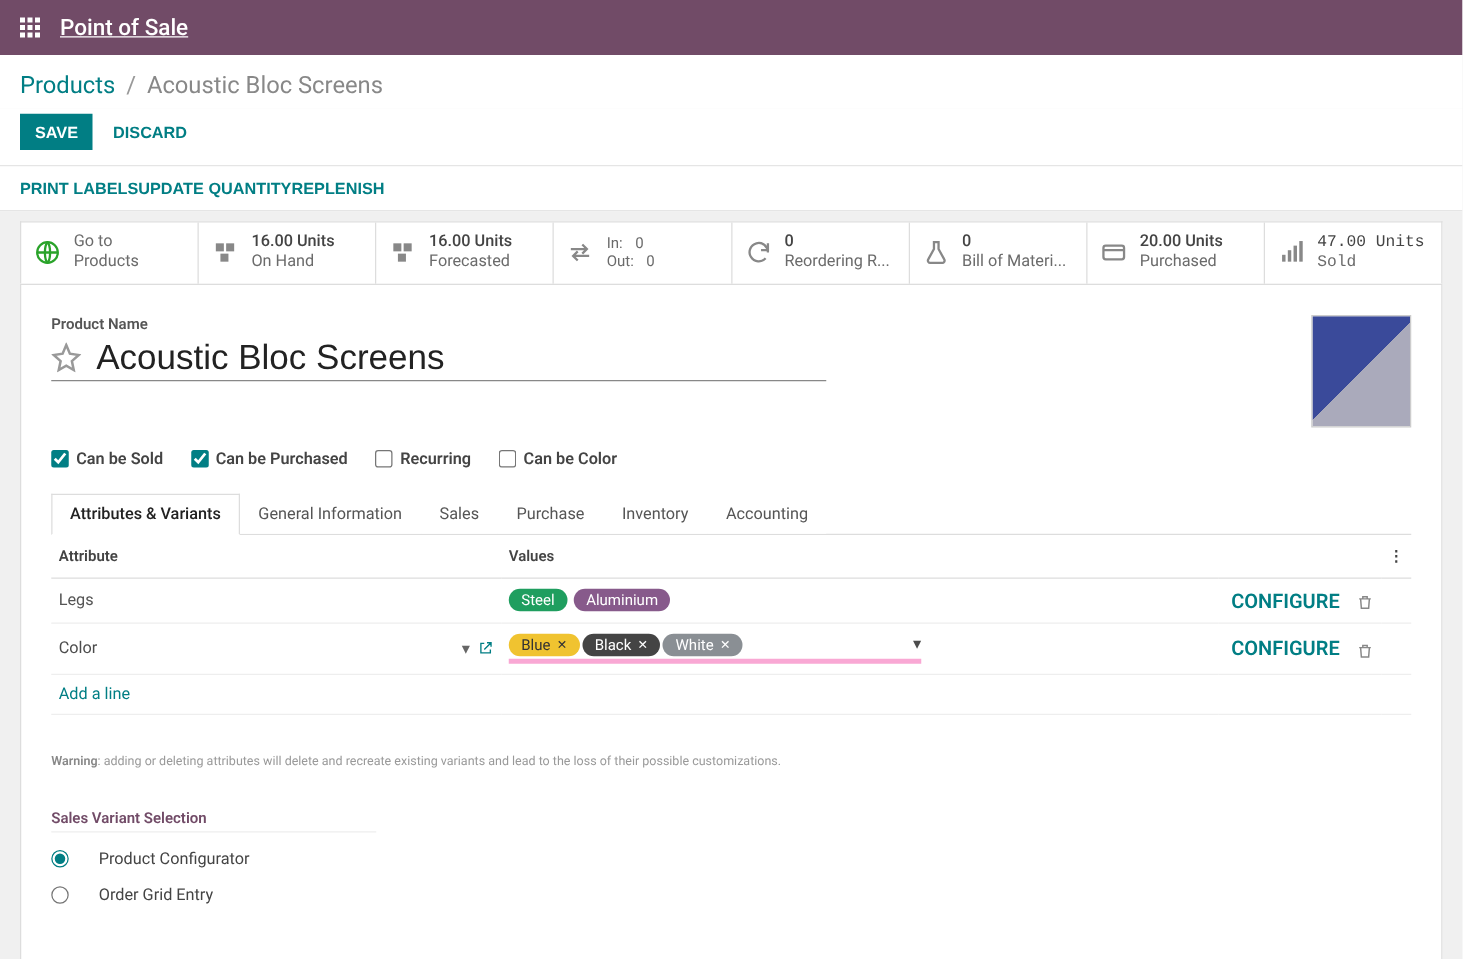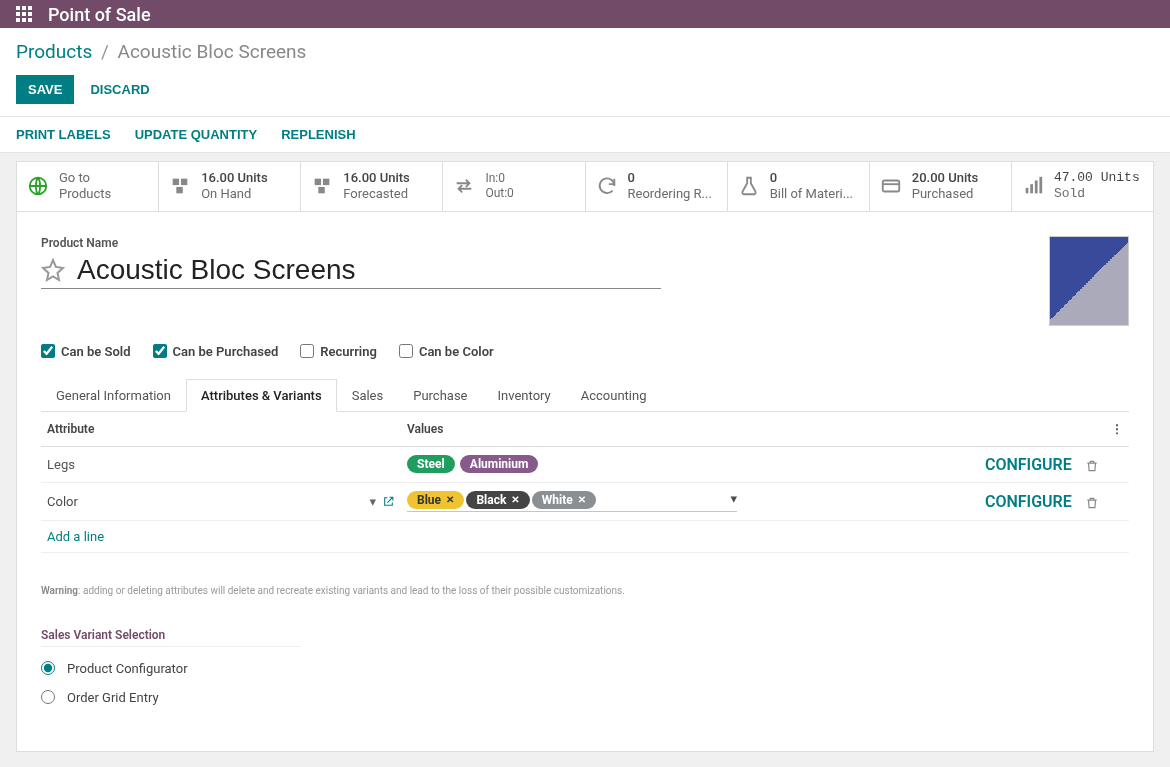--- a/index.html
+++ b/index.html
@@ -1,41 +1,41 @@
 <!DOCTYPE html>
 <html><head>
 <meta charset="utf-8">
 <style>
 * { box-sizing: border-box; margin: 0; padding: 0; }
 body { font-family: -apple-system, BlinkMacSystemFont, "Segoe UI", Roboto, Helvetica, Arial, sans-serif; font-size: 13px; color: #4c4c4c; background: #f0f0f0; }
-.topbar { background: #714b67; color: #fff; display: flex; align-items: center; height: 28px; padding: 0 16px; }
+.topbar { background: #714b67; color: #fff; display: flex; align-items: center; height: 44px; padding: 0 16px; text-decoration: underline; }
 .apps-icon { display: grid; grid-template-columns: repeat(3, 4px); grid-template-rows: repeat(3, 4px); gap: 2px; margin-right: 16px; cursor: pointer; }
 .apps-icon span { background: #fff; width: 4px; height: 4px; }
 .app-title { font-size: 18px; font-weight: 500; margin-right: 28px; }
 .topnav a { color: #e9dce5; text-decoration: none; margin-right: 28px; font-size: 14px; cursor: pointer; }
 .breadcrumb-row { background: #fff; padding: 12px 16px 8px 16px; }
 .breadcrumb { font-size: 19px; }
 .breadcrumb a { color: #017e84; text-decoration: none; }
 .breadcrumb .sep { color: #999; margin: 0 4px; }
 .breadcrumb .current { color: #888; }
 .actions-row { background: #fff; padding: 4px 16px 12px 16px; display: flex; gap: 12px; }
 .btn-primary { background: #017e84; color: #fff; border: none; padding: 7px 12px; font-size: 13px; font-weight: 600; cursor: pointer; }
 .btn-link { background: none; border: none; color: #017e84; font-size: 13px; font-weight: 600; cursor: pointer; padding: 7px 4px; }
-.subactions { background: #fff; border-top: 1px solid #e5e5e5; border-bottom: 1px solid #e5e5e5; padding: 10px 16px; display: flex; gap: 24px; }
+.subactions { background: #fff; border-top: 1px solid #e5e5e5; border-bottom: 1px solid #e5e5e5; padding: 10px 16px; display: flex; }
 .subactions button { background: none; border: none; color: #017e84; font-size: 13px; font-weight: 600; cursor: pointer; }
 .content-wrap { padding: 0 16px 16px 16px; }
 .statbar { display: flex; border: 1px solid #ddd; border-bottom: none; background: #fff; margin-top: 8px; }
 .stat { flex: 1; border-right: 1px solid #ddd; padding: 8px 10px; display: flex; align-items: center; gap: 10px; cursor: pointer; font-size: 13px; min-width: 0; }
 .stat:last-child { border-right: none; font-family: Liberation Mono, monospace; }
 .stat .icon { width: 22px; height: 22px; color: #888; flex-shrink: 0; }
 .stat .txt { line-height: 1.25; color: #6b6b6b; overflow: hidden; }
 .stat .txt .v { color: #444; font-weight: 500; }
 .stat .txt .l { white-space: nowrap; overflow: hidden; text-overflow: ellipsis; display: block; }
 .stat.io .txt { font-size: 12px; }
-.stat.io .iorow { display: flex; }
+.stat.io .iorow { display: flex; gap: 10px; }
 .sheet { background: #fff; border: 1px solid #ddd; padding: 24px 24px 32px 24px; }
 .sheet-top { display: flex; justify-content: space-between; gap: 24px; }
 .prod-name-area { flex: 1; max-width: 620px; }
 .field-label { font-size: 12px; color: #555; font-weight: 600; margin-bottom: 4px; }
 .name-row { display: flex; align-items: center; gap: 12px; border-bottom: 1px solid #888; padding-bottom: 2px; }
 .star { width: 24px; height: 24px; color: #999; cursor: pointer; }
 .name-input { border: none; font-size: 28px; font-weight: 500; color: #222; flex: 1; outline: none; }
 .product-image { width: 80px; height: 90px; border: 1px solid #ccc; background: linear-gradient(135deg, #3a4a9a 0 50%, #aab 50% 100%); }
 .checkrow { display: flex; gap: 22px; margin-top: 18px; font-size: 13px; }
 .checkrow label { display: flex; align-items: center; gap: 6px; cursor: pointer; font-weight: 600; color: #444; }
@@ -44,40 +44,40 @@
 .tab { border: 1px solid transparent; border-bottom: none; padding: 8px 14px; color: #555; cursor: pointer; font-size: 13px; background: #fff; }
 .tab.active { border-color: #ddd; color: #222; font-weight: 500; border-bottom: 1px solid #fff; margin-bottom: -1px; }
 .attr-table { width: 100%; border-collapse: collapse; margin-top: 0; }
 .attr-table th { text-align: left; font-weight: 600; font-size: 12px; color: #444; padding: 10px 6px; border-bottom: 1px solid #ddd; }
 .attr-table th.menu { width: 20px; text-align: right; }
 .attr-table td { padding: 8px 6px; border-bottom: 1px solid #eee; vertical-align: middle; }
 .attr-table tr.inactive td { color: #555; }
 .attr-cell { width: 360px; }
 .values-cell { }
 .actions-cell { text-align: right; white-space: nowrap; width: 130px; }
-.tag { display: inline-flex; align-items: center; border-radius: 10px; padding: 2px 10px; font-size: 12px; color: #fff; margin-right: 2px; font-weight: bold; }
+.tag { display: inline-flex; align-items: center; border-radius: 10px; padding: 2px 10px; font-size: 12px; color: #fff; margin-right: 2px; }
 .tag .x { margin-left: 5px; font-size: 10px; cursor: pointer; }
 .tag.green { background: #1f9e5f; }
 .tag.purple { background: #875a8b; }
 .tag.yellow { background: #f0c330; color: #333; }
 .tag.black { background: #444; }
 .tag.grey { background: #8a8f94; }
 .attr-input-row { display: flex; align-items: center; gap: 6px; }
 .attr-input-row .dd { color: #666; cursor: pointer; }
 .attr-input-row .ext { color: #017e84; cursor: pointer; }
-.values-input { display: inline-flex; align-items: flex-start; border-bottom: 1px solid #f9a8d4; padding-bottom: 2px; min-width: 330px; }
+.values-input { display: inline-flex; align-items: flex-start; border-bottom: 4px solid #f9a8d4; padding-bottom: 2px; min-width: 330px; }
 .values-input input { border: none; outline: none; width: 14px; }
 .link-configure { color: #017e84; font-size: 16px; font-weight: 600; margin-right: 10px; text-decoration: none; }
 .trash { color: #888; cursor: pointer; width: 14px; height: 14px; display: inline-block; vertical-align: middle; }
 .addline { color: #017e84; padding: 10px 6px; cursor: pointer; font-size: 13px; }
 .warning { color: #999; font-size: 10px; margin-top: 32px; }
 .warning b { color: #888; font-weight: 600; }
 .section-label { color: #714b67; font-size: 12px; font-weight: 600; margin-top: 32px; border-bottom: 1px solid #eee; padding-bottom: 4px; width: 260px; }
 .radios { margin-top: 14px; }
-.radios label { display: flex; align-items: center; gap: 12px; margin-bottom: 14px; cursor: pointer; font-size: 13px; color: #444; }
+.radios label { display: flex; align-items: center; gap: 24px; margin-bottom: 14px; cursor: pointer; font-size: 13px; color: #444; }
 .radios input[type=radio] { accent-color: #017e84; width: 14px; height: 14px; }
 svg { display: block; }
 </style>
 </head>
 <body>
 
 <div class="topbar">
   <div class="apps-icon">
       <span></span>
       <span></span>
@@ -233,22 +233,22 @@
           <input type="checkbox" style="">
           <span>Recurring</span>
         </label>
     <label>
           <input type="checkbox" style="">
           <span>Can be Color</span>
         </label>
   </div>
 
   <div class="tabs">
+    <div class="tab active">Attributes &amp; Variants</div>
     <div class="tab">General Information</div>
-    <div class="tab active">Attributes &amp; Variants</div>
     <div class="tab">Sales</div>
     <div class="tab">Purchase</div>
     <div class="tab">Inventory</div>
     <div class="tab">Accounting</div>
   </div>
 
   <table class="attr-table">
     <thead>
       <tr>
         <th class="attr-cell">Attribute</th>

